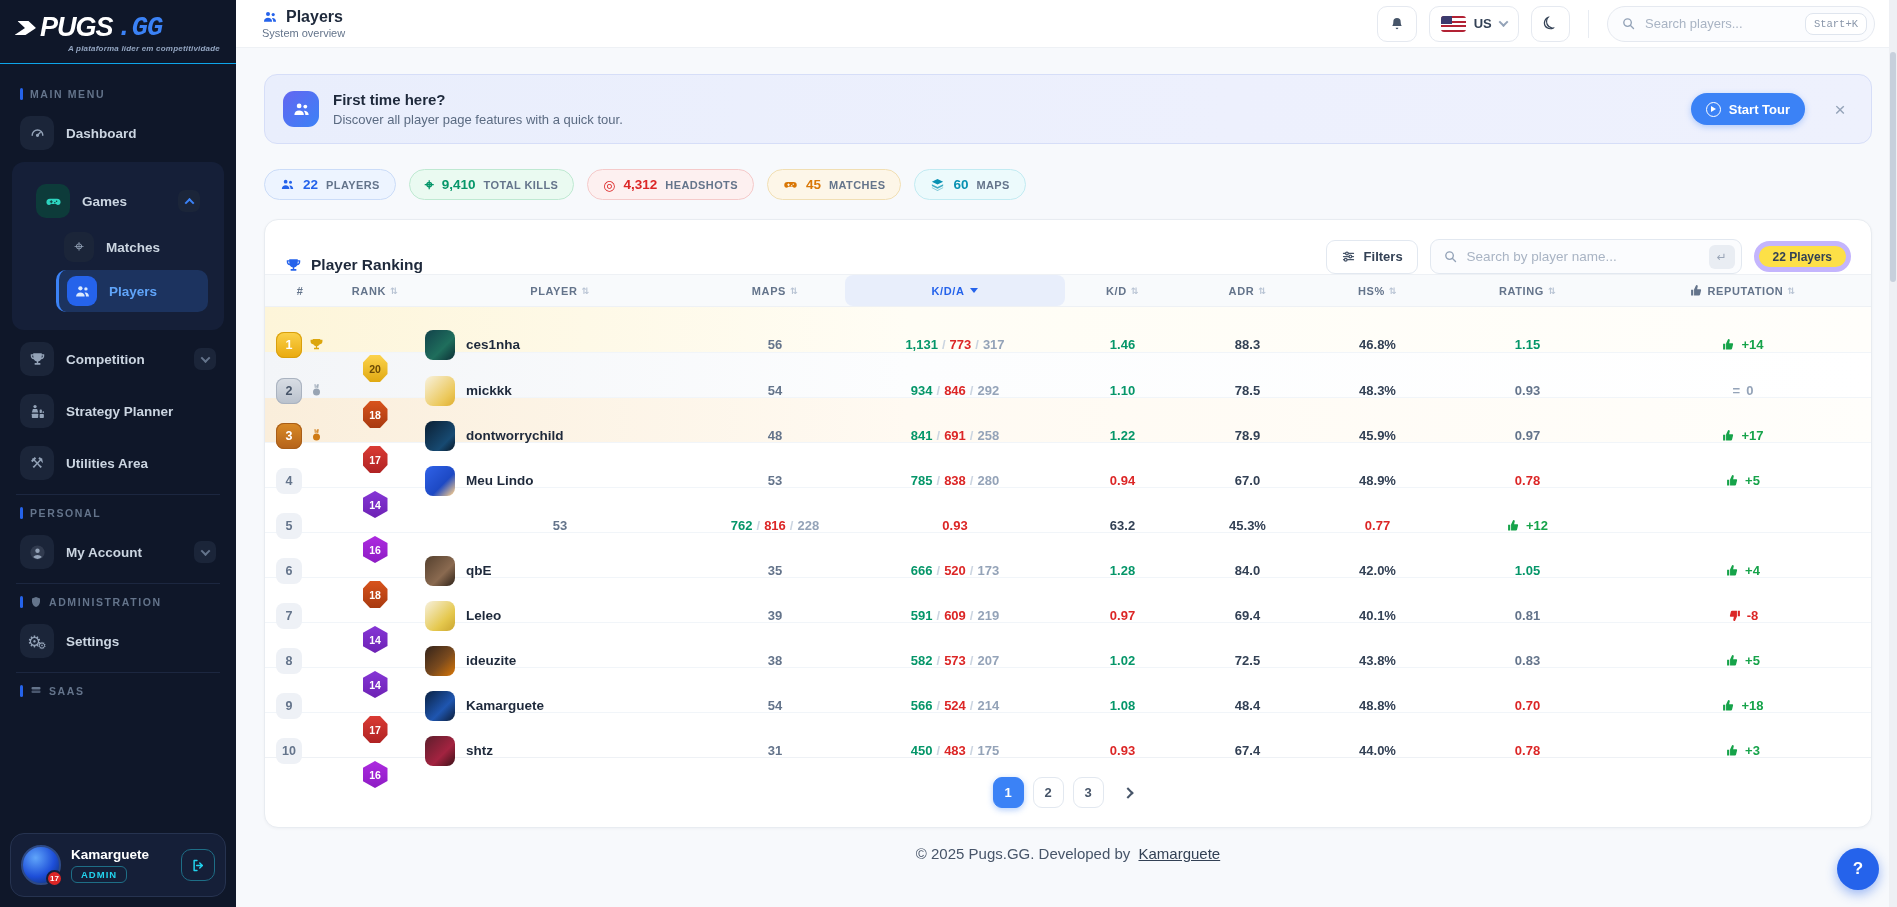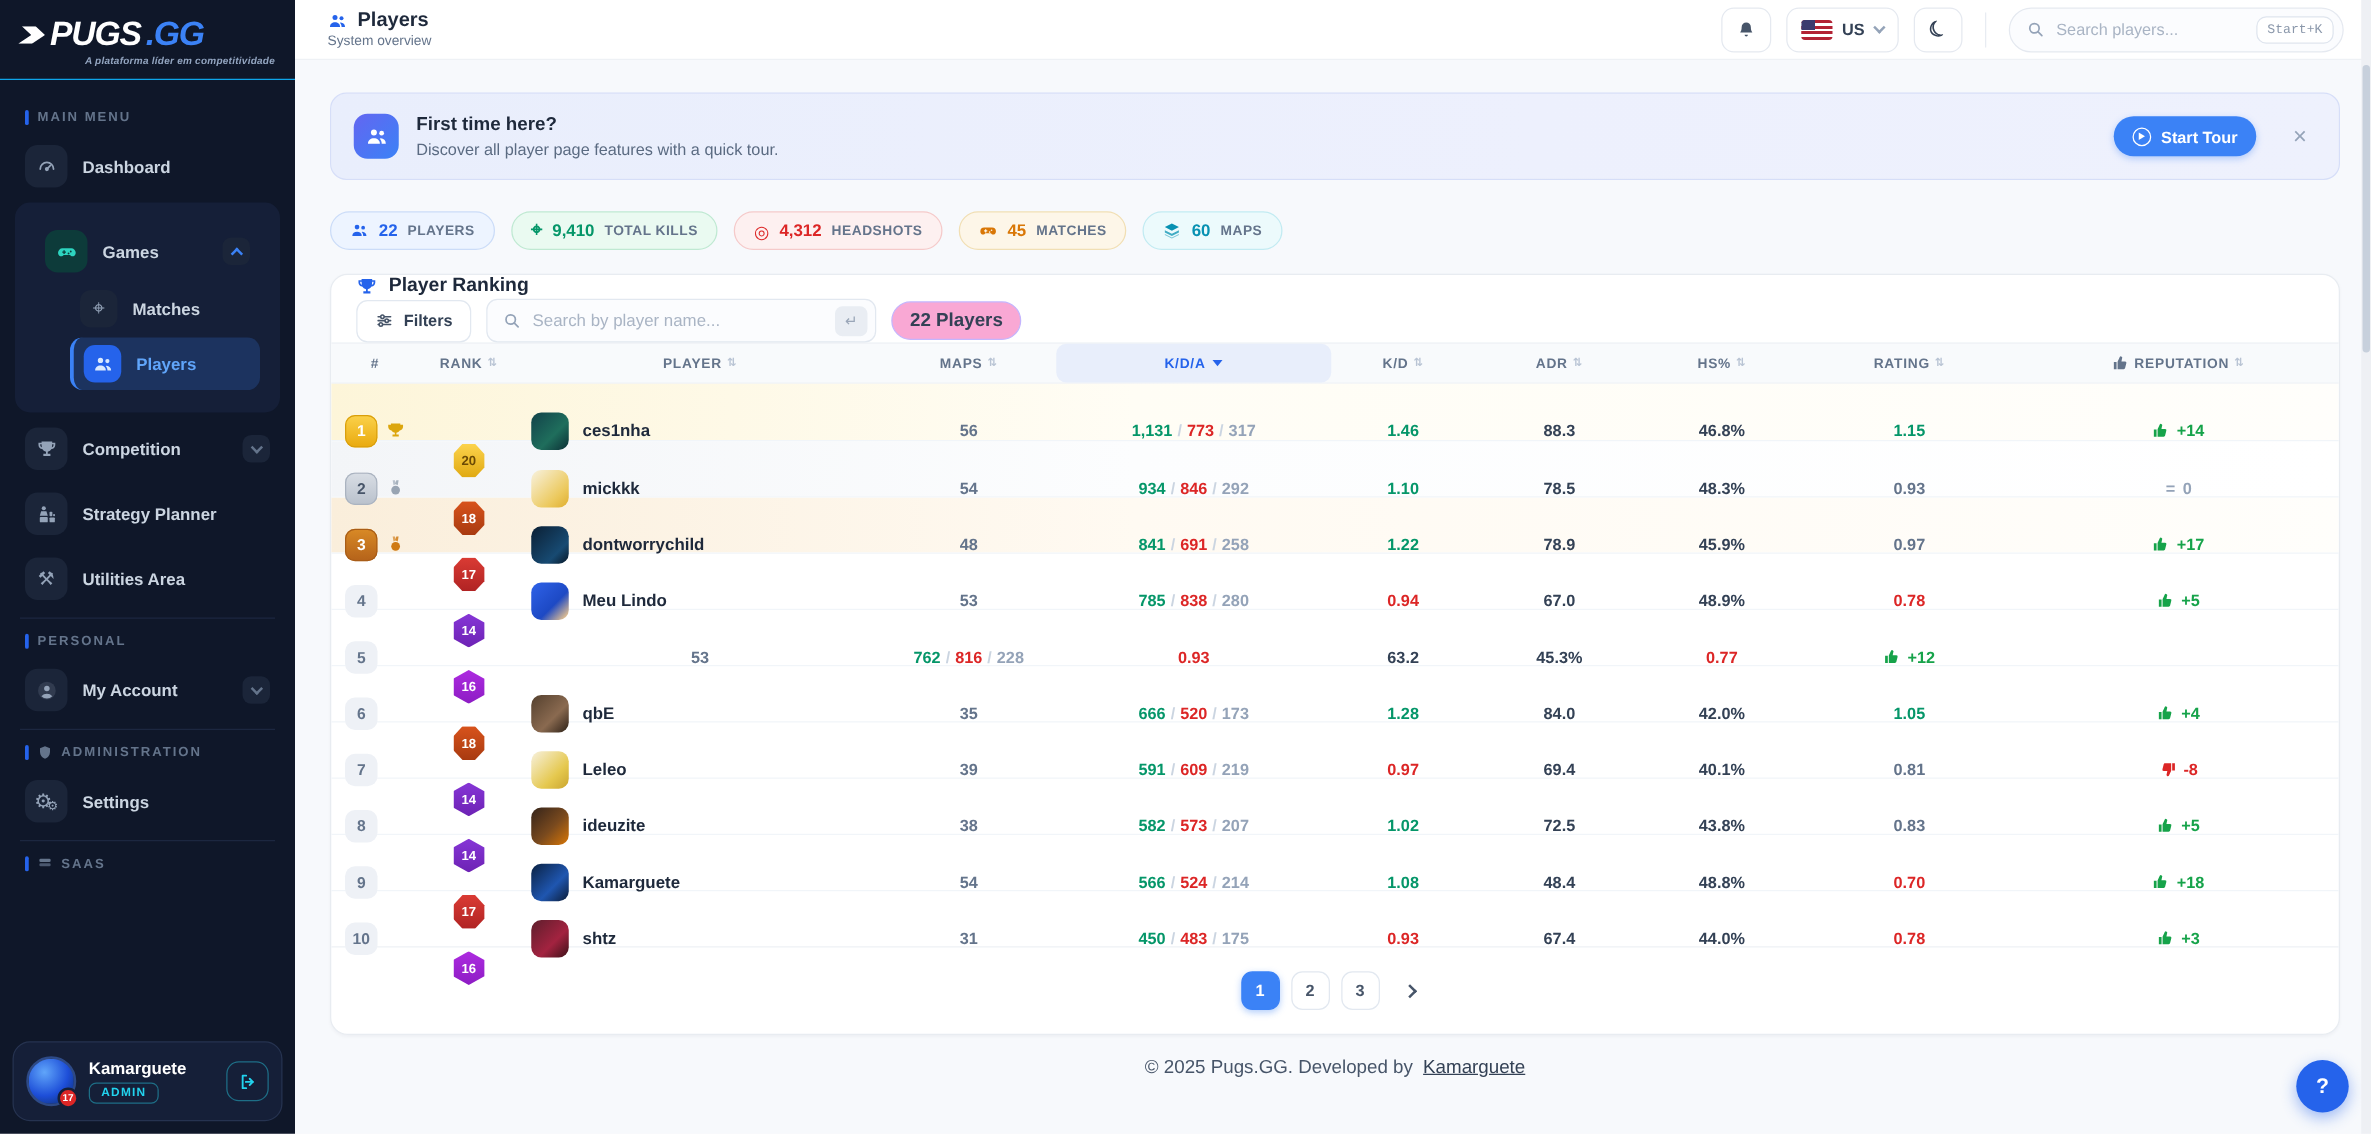--- a/index.html
+++ b/index.html
@@ -4,21 +4,21 @@
 <style>
   * { margin:0; padding:0; box-sizing:border-box; }
   html,body { width:1897px; height:907px; overflow:hidden; font-family:"Liberation Sans","DejaVu Sans",sans-serif; background:#f7f9fc; }
 
   
   .sidebar { position:absolute; left:0; top:0; width:236px; height:907px; background:#0f1729; color:#cbd5e1; z-index:5; }
   .logo-wrap { padding:12px 16px 10px; border-bottom:1px solid #0ea5e9; }
   .logo-line { display:flex; align-items:center; gap:4px; }
   .logo-swoosh { width:20px; height:20px; background:#fff; clip-path:polygon(0 15%,55% 15%,100% 50%,55% 85%,0 85%,45% 50%); transform:skewX(-12deg); }
   .logo-main { font-size:27px; font-weight:900; font-style:italic; color:#fff; letter-spacing:-1px; }
-  .logo-accent { font-size:27px; font-weight:900; font-style:italic; color:#3b82f6; letter-spacing:-1px; }
+  .logo-accent { font-size:27px; font-weight:900; font-style:italic; color:#3b82f6; letter-spacing:-1px;font-family:Liberation Mono, monospace; }
   .tagline { font-size:8px; font-style:italic; font-weight:700; color:#93a5c0; text-align:right; margin-top:1px; letter-spacing:.2px; }
   .side-scroll { padding:14px 12px 0; }
   .sec-label { display:flex; align-items:center; gap:7px; margin:10px 8px 10px; font-size:10.5px; font-weight:700; letter-spacing:1.6px; color:#64748b; }
   .sec-tick { width:3px; height:12px; background:#2563eb; border-radius:2px; }
   .sec-ic { width:12px; height:12px; color:#64748b; }
   .side-item { display:flex; align-items:center; gap:12px; padding:6px 8px; border-radius:10px; cursor:pointer; margin-bottom:6px; }
   .ic-box { width:34px; height:34px; border-radius:10px; background:#1b2539; display:flex; align-items:center; justify-content:center; color:#94a3b8; flex:0 0 auto; font-size:16px; }
   .ic-box svg { width:17px; height:17px; }
   .item-label { font-size:13.5px; font-weight:700; color:#cbd5e1; flex:1; }
   .chev-box { width:22px; height:22px; border-radius:7px; background:#1b2539; display:flex; align-items:center; justify-content:center; }
@@ -86,32 +86,32 @@
   .chip-val { font-size:13.5px; font-weight:800; }
   .chip-lab { font-size:11px; font-weight:700; color:#64748b; letter-spacing:.4px; }
   .chip.blue  { background:#edf4ff; border-color:#cbdcf8; } .chip.blue .chip-ic,.chip.blue .chip-val { color:#2563eb; }
   .chip.green { background:#eafaf1; border-color:#bfe9d2; } .chip.green .chip-ic,.chip.green .chip-val { color:#059669; }
   .chip.red   { background:#fdf0f0; border-color:#f5caca; } .chip.red .chip-ic,.chip.red .chip-val { color:#dc2626; }
   .chip.amber { background:#fdf6e8; border-color:#f1dfb4; } .chip.amber .chip-ic,.chip.amber .chip-val { color:#d97706; }
   .chip.cyan  { background:#ecfafc; border-color:#c2ebf2; } .chip.cyan .chip-ic,.chip.cyan .chip-val { color:#0891b2; }
 
   
   .card { margin-top:19px; background:#fff; border:1px solid #e8ecf1; border-radius:14px; box-shadow:0 1px 3px rgba(15,23,42,.04); overflow:hidden; }
-  .card-head { height:54px; display:flex; align-items:flex-start; justify-content:space-between; padding:0 20px;flex-direction:column; }
+  .card-head { height:54px; display:flex; align-items:flex-end; justify-content:space-between; padding:0 20px; }
   .card-title { display:flex; align-items:center; gap:9px; font-size:15.5px; font-weight:700; color:#1e293b; }
   .card-title svg { width:17px; height:17px; color:#2563eb; }
   .card-tools { display:flex; align-items:center; gap:12px; }
   .filters-btn { height:34px; border-radius:9px; border:1px solid #e2e8f0; background:#fff; display:flex; align-items:center; gap:8px; padding:0 14px; font-size:13px; font-weight:700; color:#334155; cursor:pointer; font-family:inherit; }
   .filters-btn svg { width:15px; height:15px; color:#475569; }
   .table-search { width:312px; height:35px; border-radius:9px; border:1px solid #e2e8f0; background:#fbfcfe; display:flex; align-items:center; gap:9px; padding:0 6px 0 12px; color:#94a3b8; }
   .table-search svg { width:15px; height:15px; }
   .table-search input { flex:1; border:none; outline:none; background:transparent; font-size:13.5px; font-family:inherit; color:#334155; min-width:0; }
   .table-search input::placeholder { color:#a9b4c4; }
   .enter-key { width:26px; height:24px; border-radius:6px; background:#e9edf3; color:#9aa6b8; font-size:12px; display:flex; align-items:center; justify-content:center; }
-  .count-badge { height:31px; border-radius:16px; border:1px solid #c4b5fd; display:flex; align-items:center; padding:0 14px; font-size:15px; font-weight:700; color:#334155; background:#f9a8d4; }
+  .count-badge { height:31px; border-radius:16px; border:5px solid #c4b5fd; display:flex; align-items:center; padding:0 14px; font-size:12px; font-weight:700; color:#334155; background:#fde047; }
 
   .grid { display:grid; grid-template-columns:70px 80px 290px 140px 220px 115px 135px 125px 175px 1fr; align-items:center; }
   .thead { height:33px; background:#f8fafc; border-top:1px solid #eef1f5; border-bottom:1px solid #eef1f5; }
   .th { font-size:11px; font-weight:700; letter-spacing:.6px; color:#64748b; text-align:center; display:flex; align-items:center; justify-content:center; gap:4px; height:100%; cursor:pointer; }
   .sort-g { font-size:9px; color:#b9c4d4; }
   .th.kda-th { background:#e8eefb; color:#2563eb; border-radius:8px; font-weight:800; }
   .caret-down { border-left:4px solid transparent; border-right:4px solid transparent; border-top:5px solid #2563eb; margin-left:2px; }
   .th-rep svg { width:13px; height:13px; color:#64748b; }
 
   .trow { height:45px; border-top:1px solid #f1f5f9; cursor:pointer; }

